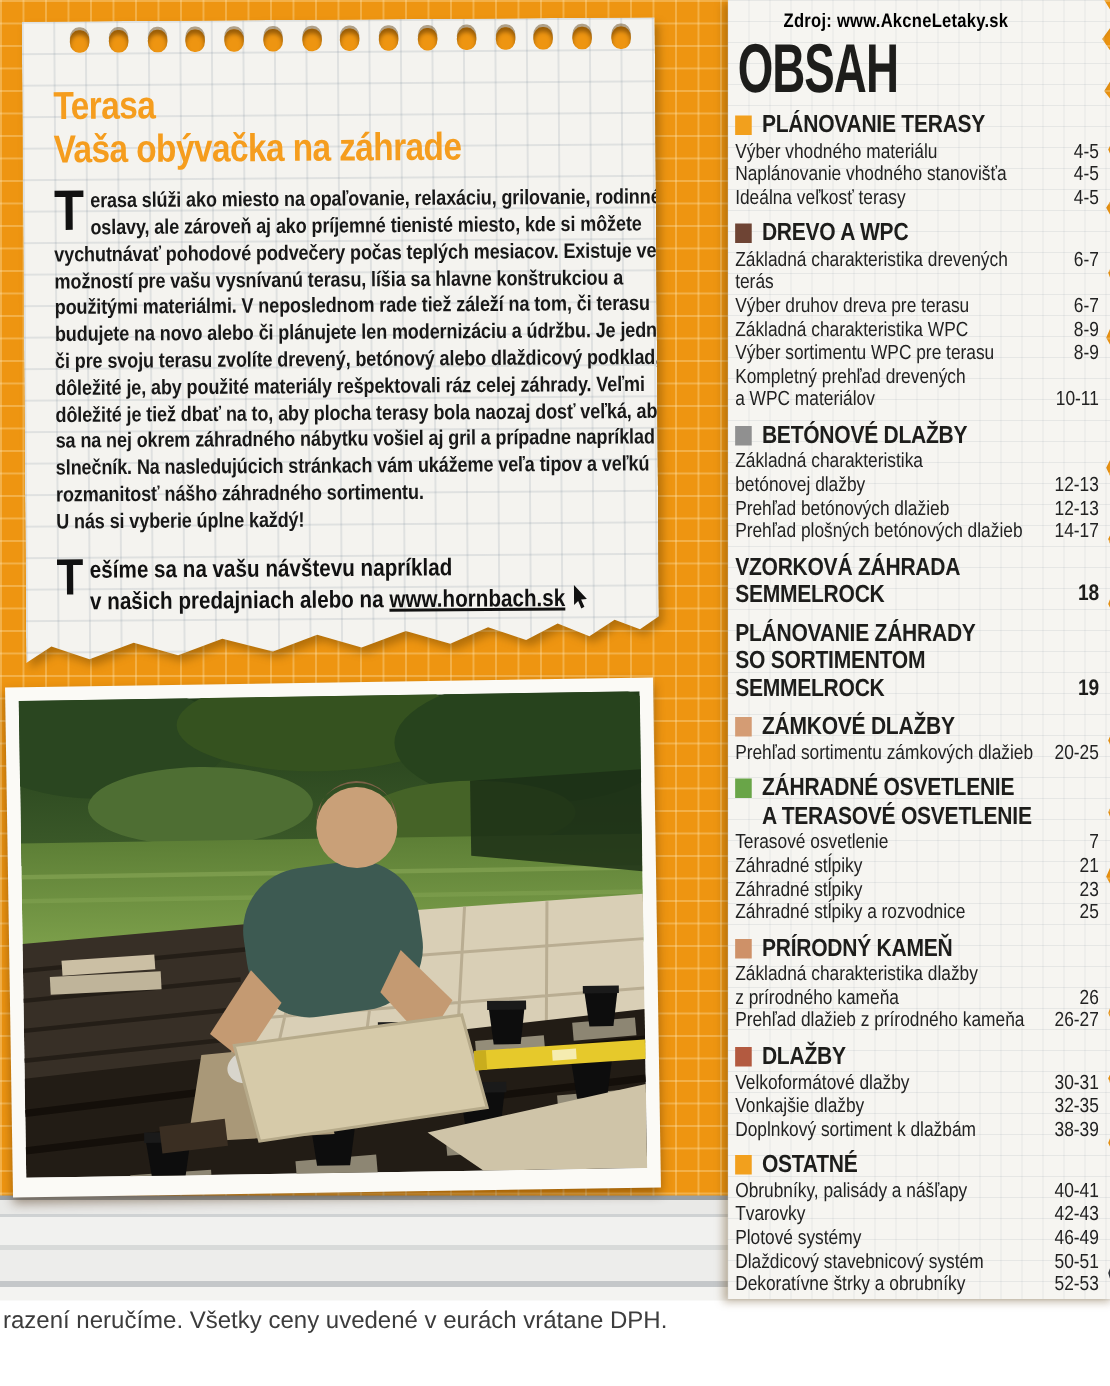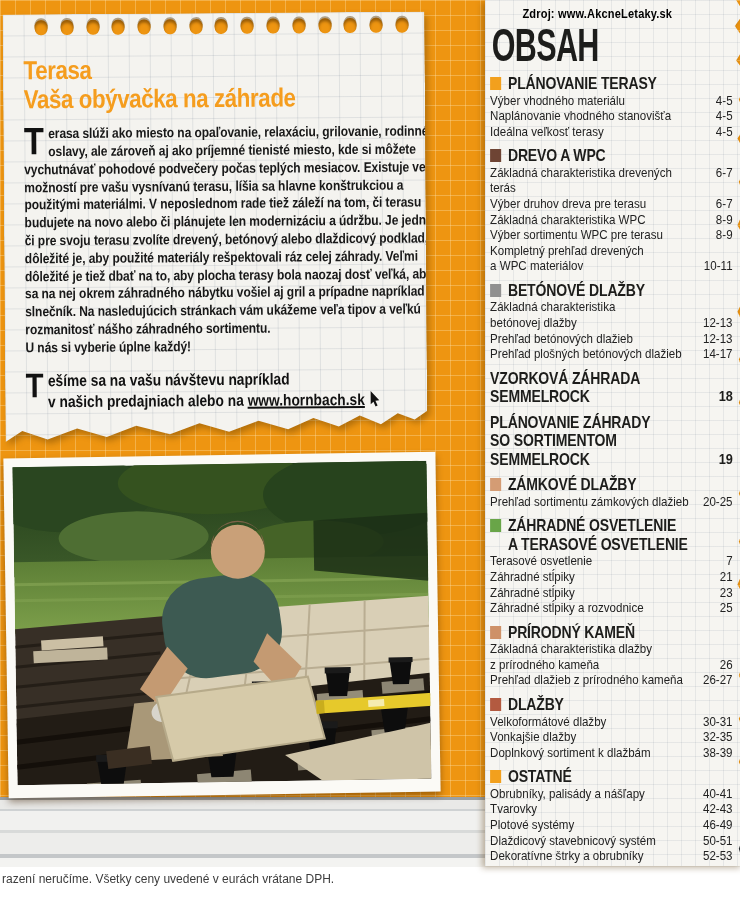--- a/index.html
+++ b/index.html
@@ -21,25 +21,25 @@
     background:linear-gradient(
       #9aa0a4 0px,#9aa0a4 3px,#e9e9e7 3px,#e9e9e7 12px,#cfd2d3 12px,#cfd2d3 14px,
       #f1f1ef 14px,#f1f1ef 33px,#d8dad9 33px,#d8dad9 36px,#ededeb 36px,#ededeb 57px,
       #c4c7c9 57px,#c4c7c9 61px,#f3f3f1 61px,#f3f3f1 70px);
   }
   .dark-corner{
     position:absolute;right:0;top:808px;width:46px;height:58px;z-index:2;background:#2c333b;
     clip-path:polygon(18% 0,100% 0,100% 100%,2% 100%,0 22%);
   }
   .footer-text{
-    position:absolute;left:2px;top:872px;z-index:1;font-size:12px;color:#3c3c3c;letter-spacing:0;
+    position:absolute;left:2px;top:872px;z-index:1;font-size:16px;color:#3c3c3c;letter-spacing:0;
   }
   .cond{transform:scaleX(.86);transform-origin:0 0;width:116%;}
   
-  .notepad-wrap{position:absolute;left:4px;top:13px;width:422px;height:434px;z-index:4;
+  .notepad-wrap{position:absolute;left:16px;top:13px;width:422px;height:434px;z-index:4;
     filter:drop-shadow(3px 4px 3px rgba(90,55,0,.40));}
   .notepad{
     width:100%;height:100%;position:relative;transform:rotate(-0.4deg);
     background-color:#F4F3EF;
     background-image:
       linear-gradient(rgba(120,135,150,.17) 1px,transparent 1px),
       linear-gradient(90deg,rgba(120,135,150,.17) 1px,transparent 1px);
     background-size:21px 21px;
     clip-path:polygon(0 0,100% 0,100% 92%,97% 94%,93% 92.5%,89% 95%,84% 93%,79% 95.5%,
       73% 93.5%,67% 96%,60% 94%,53% 96.5%,46% 94.5%,39% 97%,31% 95%,24% 97.5%,

